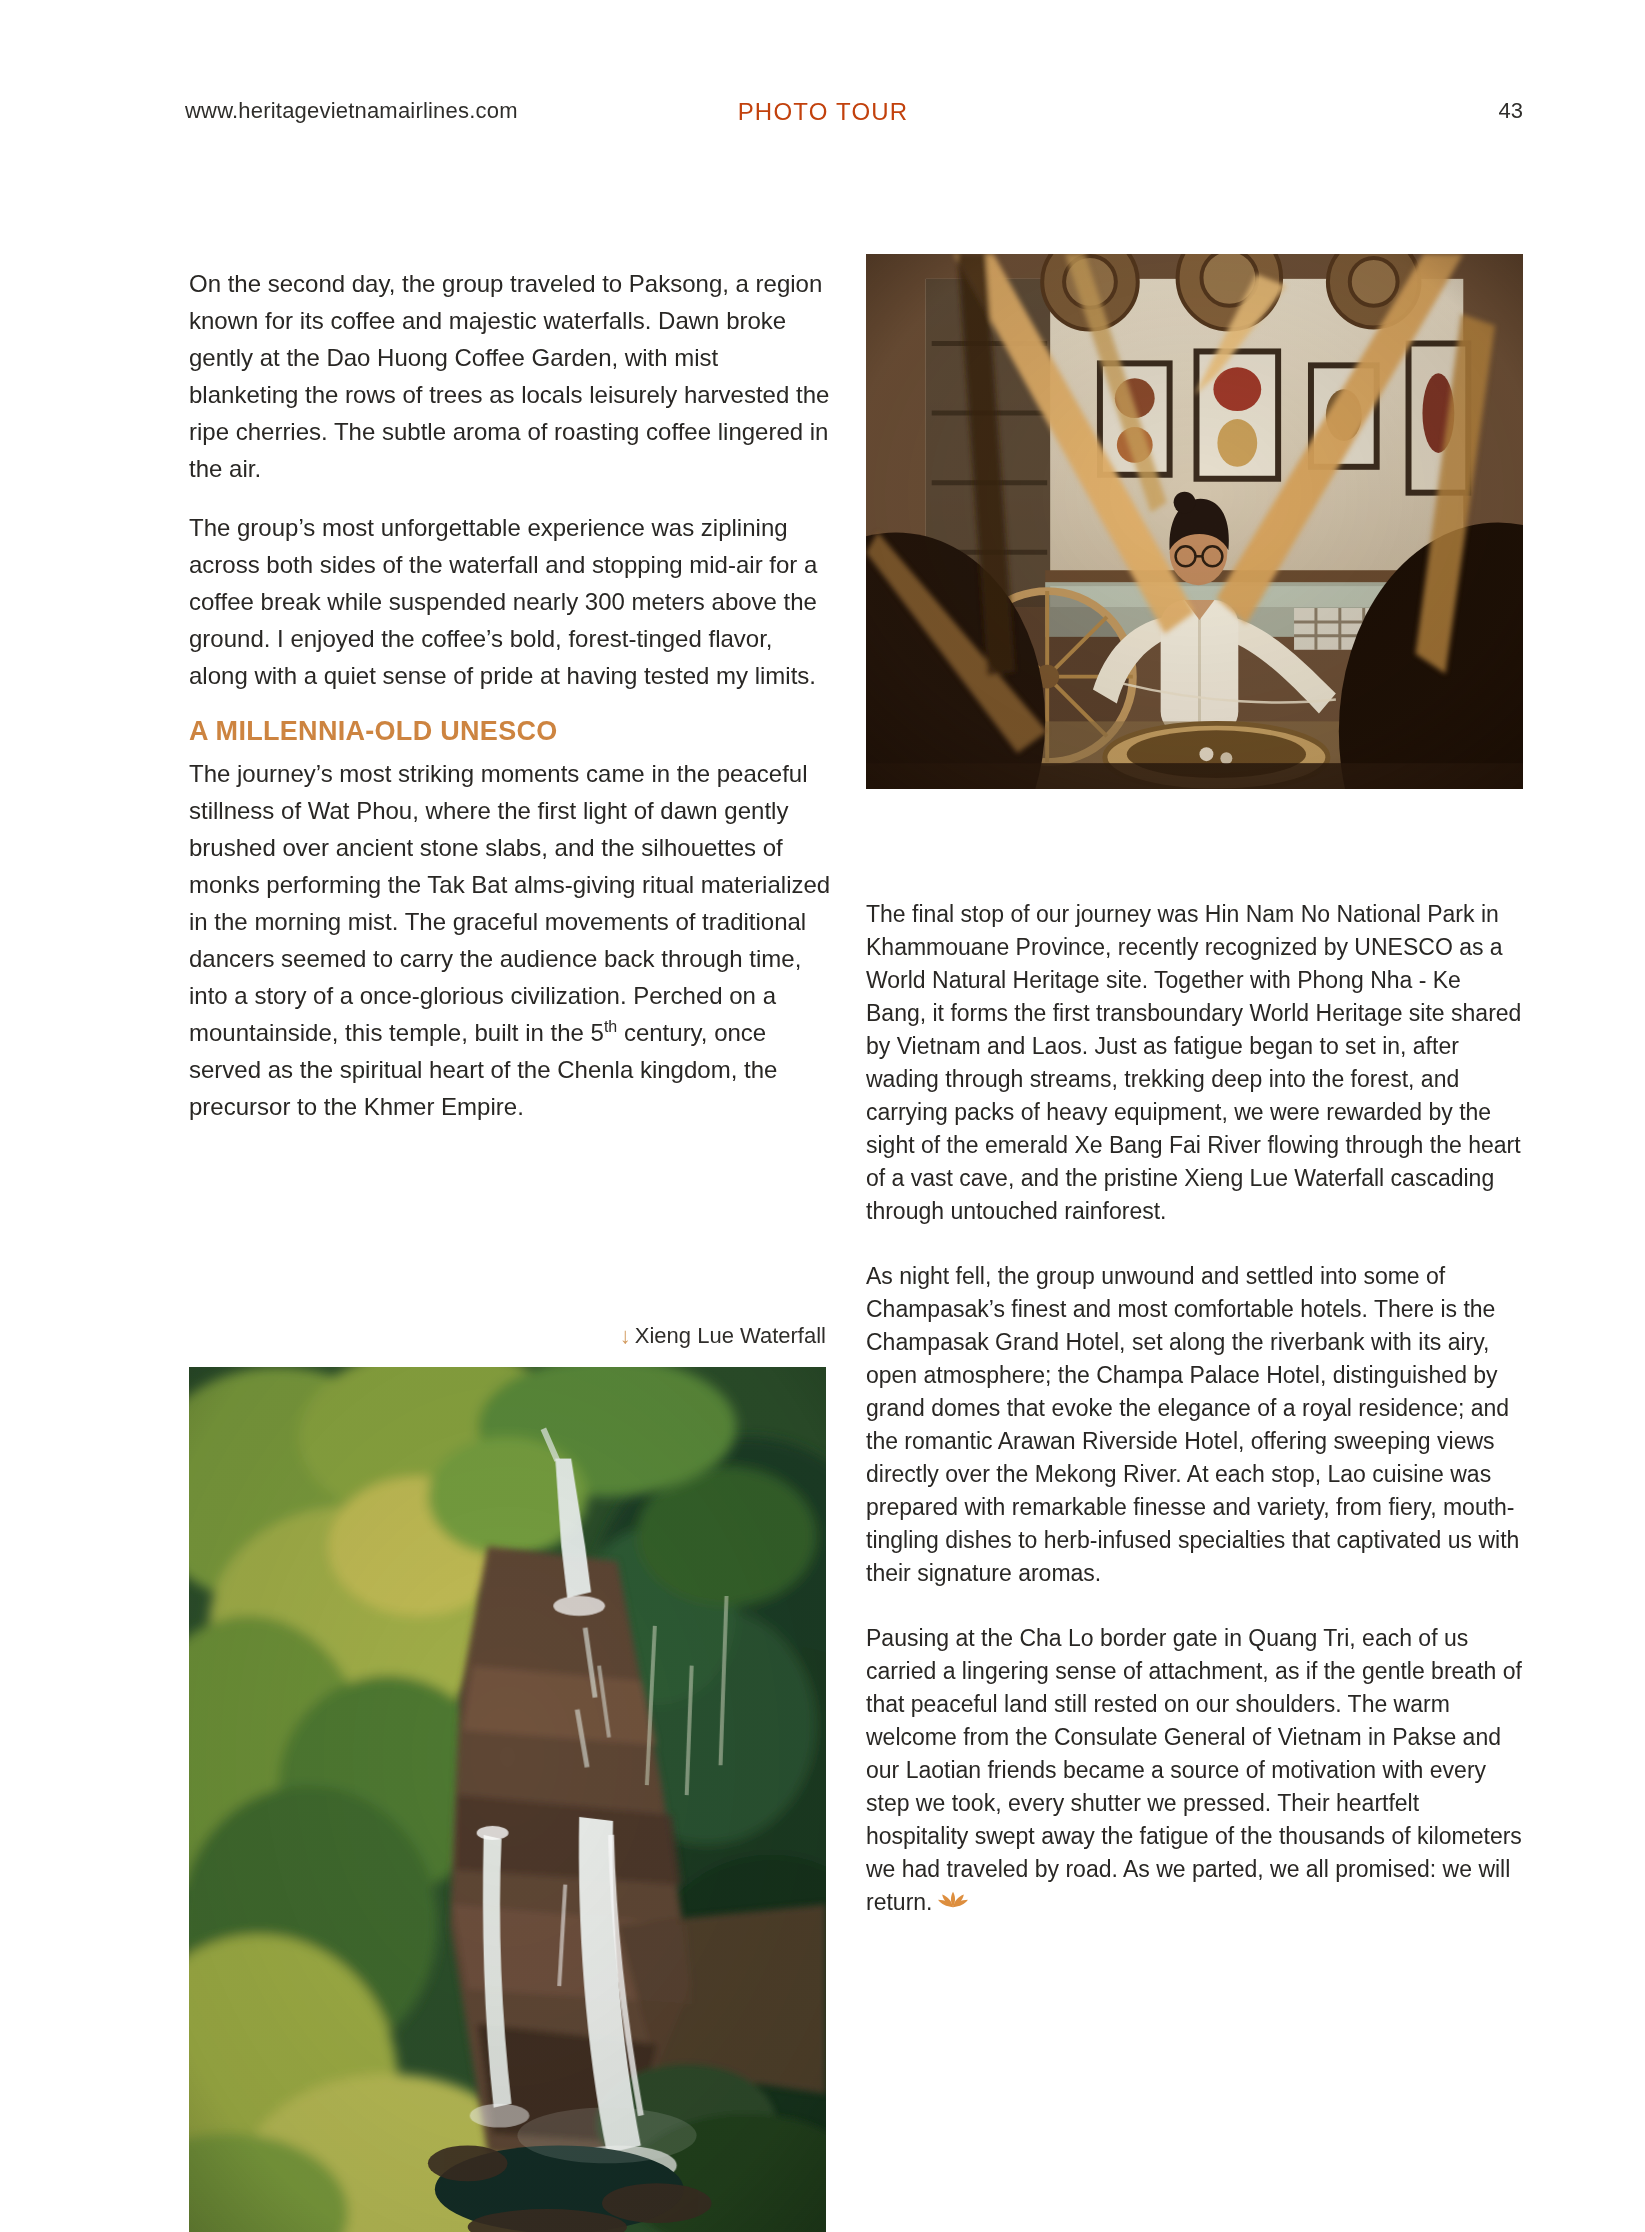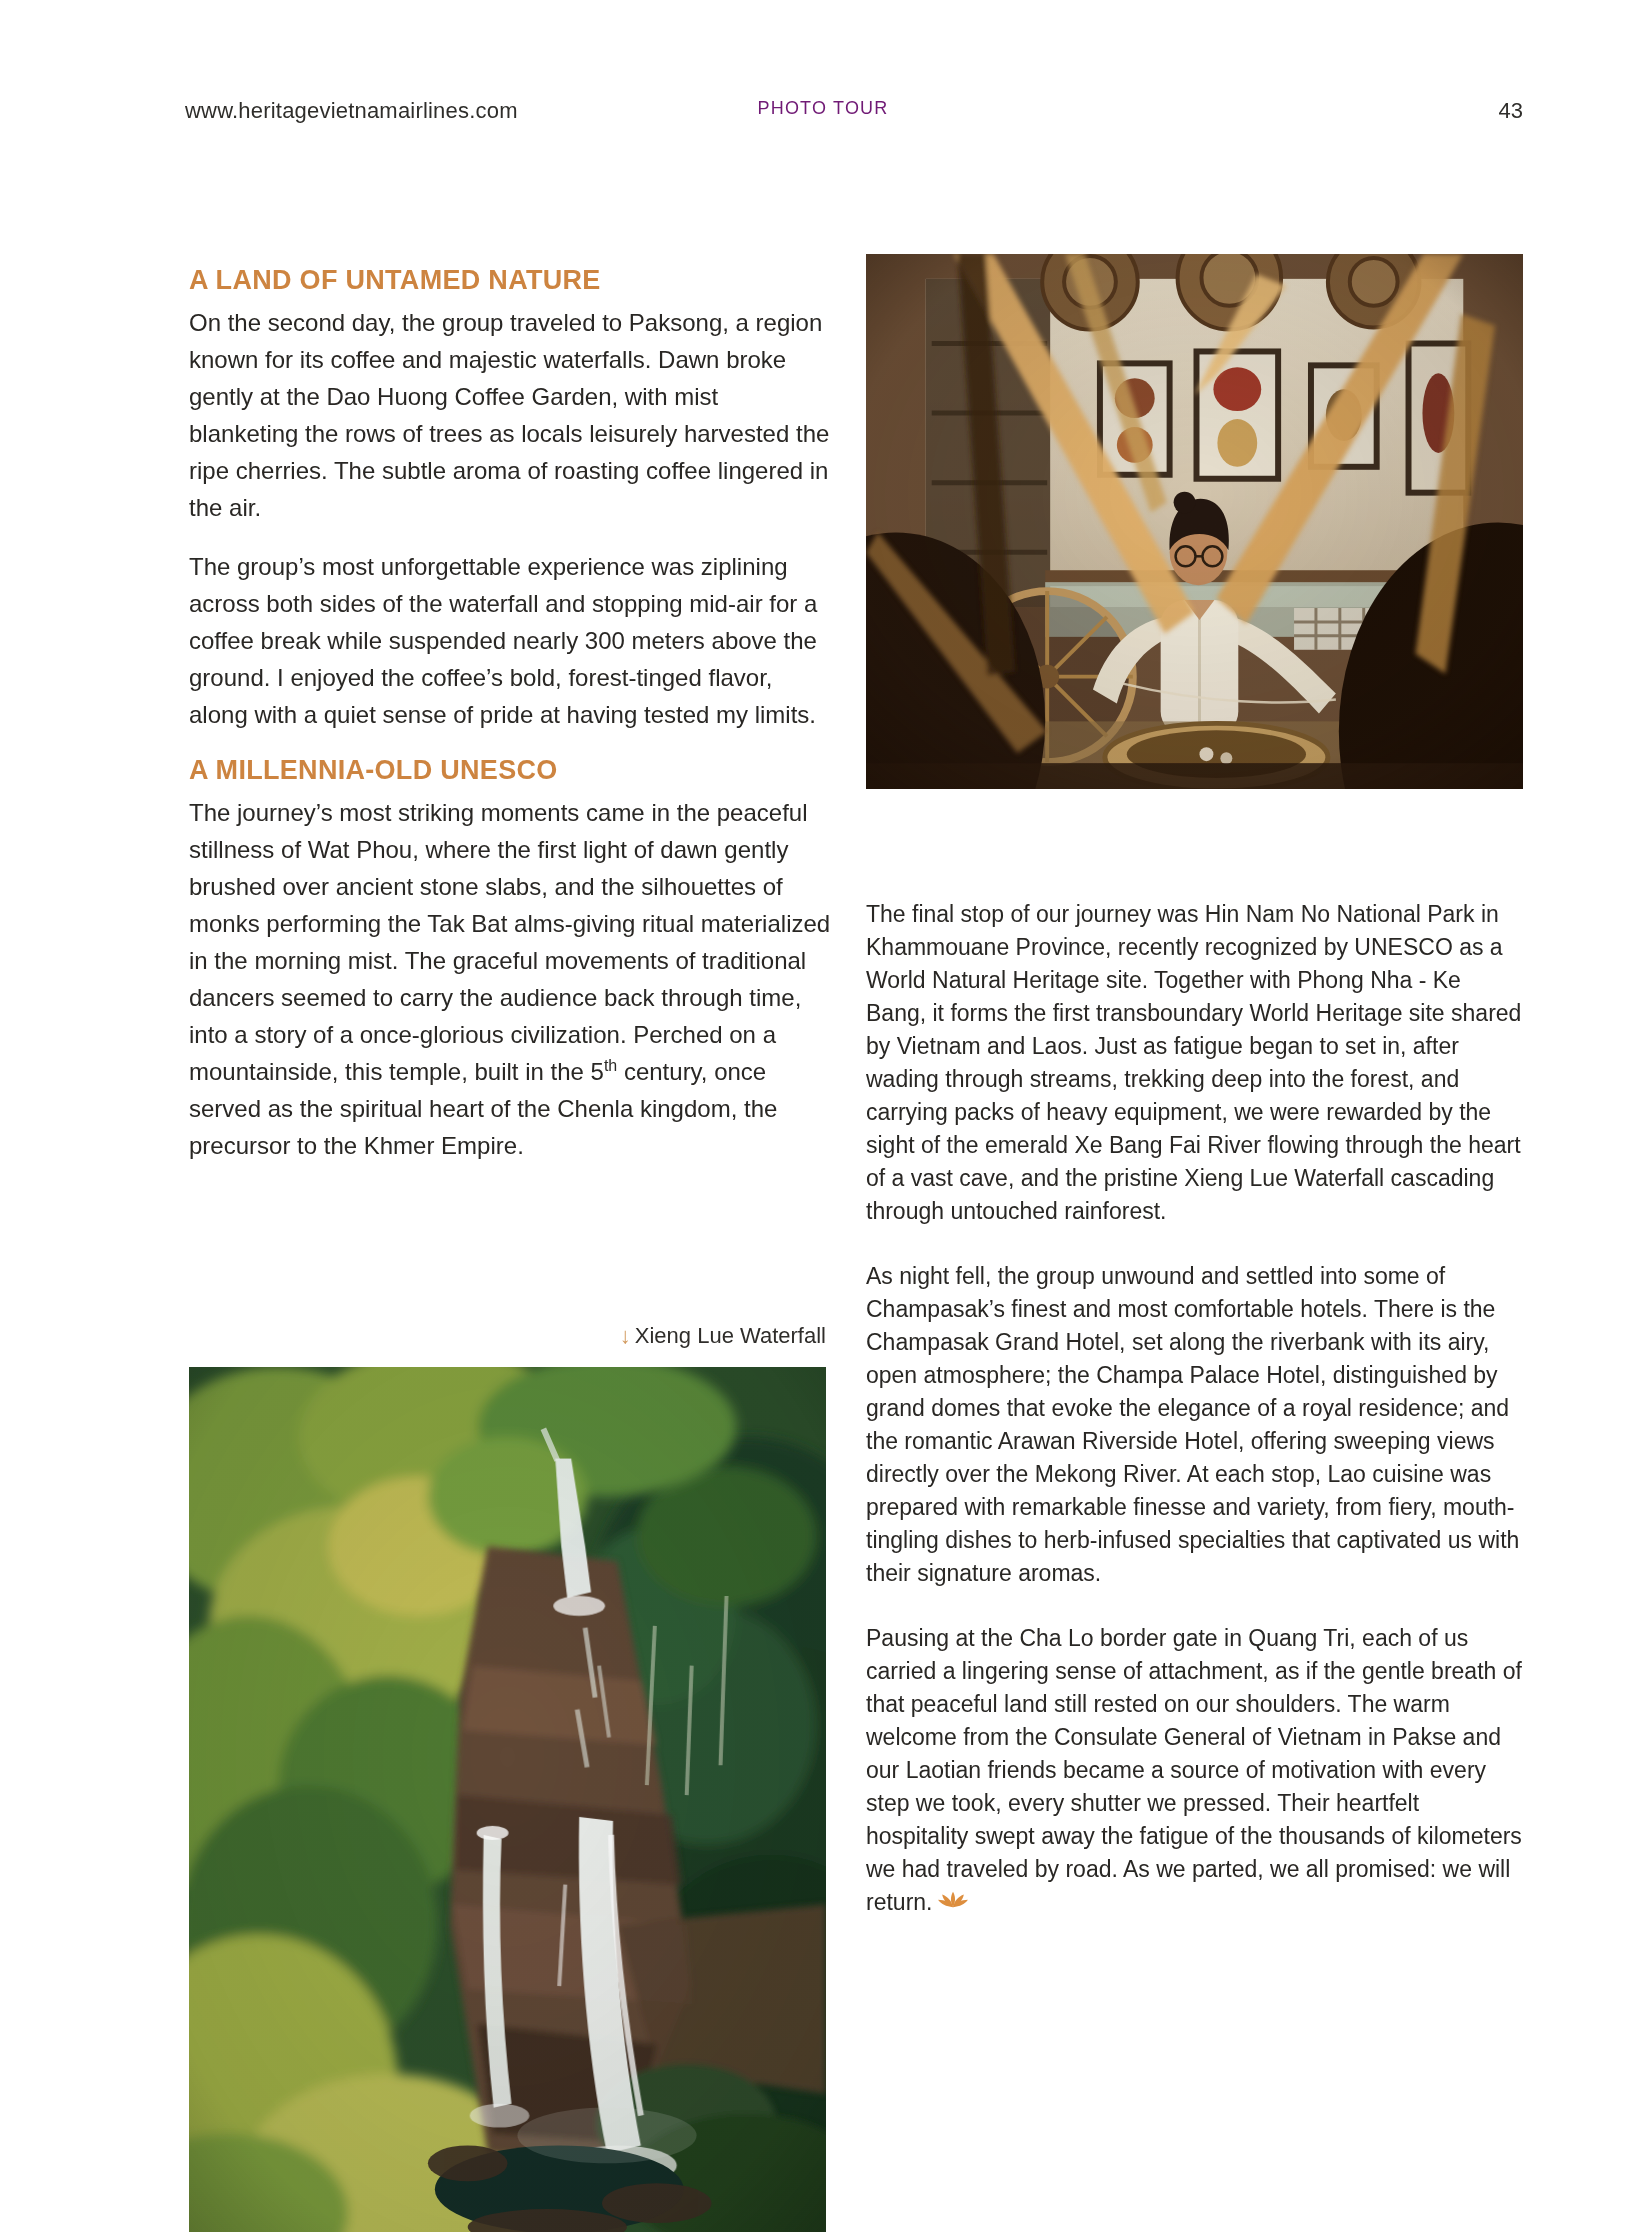--- a/index.html
+++ b/index.html
@@ -10,21 +10,21 @@
   }
   .page { position: absolute; inset: 0; background: #ffffff; }
 
   
   .hdr-url {
     position: absolute; left: 185px; top: 98px;
     font-size: 22px; color: #2f2e2b; letter-spacing: 0.2px;
   }
   .hdr-section {
     position: absolute; left: 0; right: 0; top: 98px; text-align: center;
-    font-size: 18px; color: #701a75; letter-spacing: 1.2px;
+    font-size: 24px; color: #c2410c; letter-spacing: 1.2px;
   }
   .hdr-page {
     position: absolute; right: 123px; top: 98px;
     font-size: 22px; color: #2f2e2b;
   }
 
   
   .col-left  { position: absolute; left: 189px; top: 265px; width: 642px; }
   .col-right-text { position: absolute; left: 866px; top: 898px; width: 657px; }
 
@@ -64,21 +64,20 @@
 </head>
 <body>
 
 <div class="page">
 
   <div class="hdr-url">www.heritagevietnamairlines.com</div>
   <div class="hdr-section">PHOTO TOUR</div>
   <div class="hdr-page">43</div>
 
   <div class="col-left">
-    <h2 class="headline">A LAND OF UNTAMED NATURE</h2>
     <p class="body">On the second day, the group traveled to Paksong, a region known for its coffee and majestic waterfalls. Dawn broke gently at the Dao Huong Coffee Garden, with mist blanketing the rows of trees as locals leisurely harvested the ripe cherries. The subtle aroma of roasting coffee lingered in the air.</p>
     <p class="body">The group’s most unforgettable experience was ziplining across both sides of the waterfall and stopping mid-air for a coffee break while suspended nearly 300 meters above the ground. I enjoyed the coffee’s bold, forest-tinged flavor, along with a quiet sense of pride at having tested my limits.</p>
     <h2 class="headline second">A MILLENNIA-OLD UNESCO</h2>
     <p class="body"><span>The journey’s most striking moments came in the peaceful stillness of Wat Phou, where the first light of dawn gently brushed over ancient stone slabs, and the silhouettes of monks performing the Tak Bat alms-giving ritual materialized in the morning mist. The graceful movements of traditional dancers seemed to carry the audience back through time, into a story of a once-glorious civilization. Perched on a mountainside, this temple, built in the 5</span><sup>th</sup><span> century, once served as the spiritual heart of the Chenla kingdom, the precursor to the Khmer Empire.</span></p>
   </div>
 
   <div class="caption caption-waterfall">
     <span class="arrow">↓</span><span>Xieng Lue Waterfall</span>
   </div>
 

